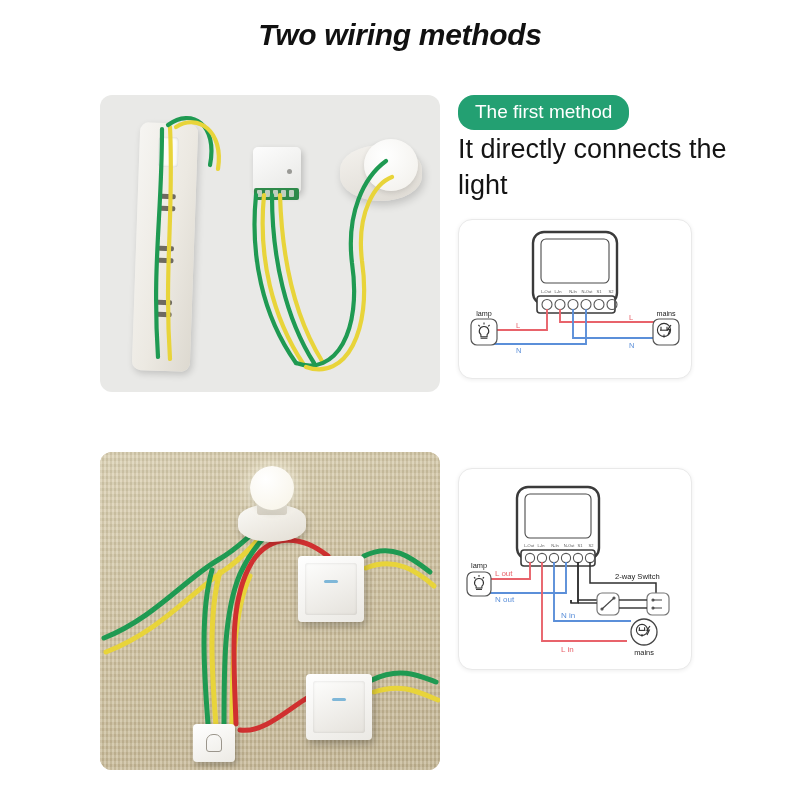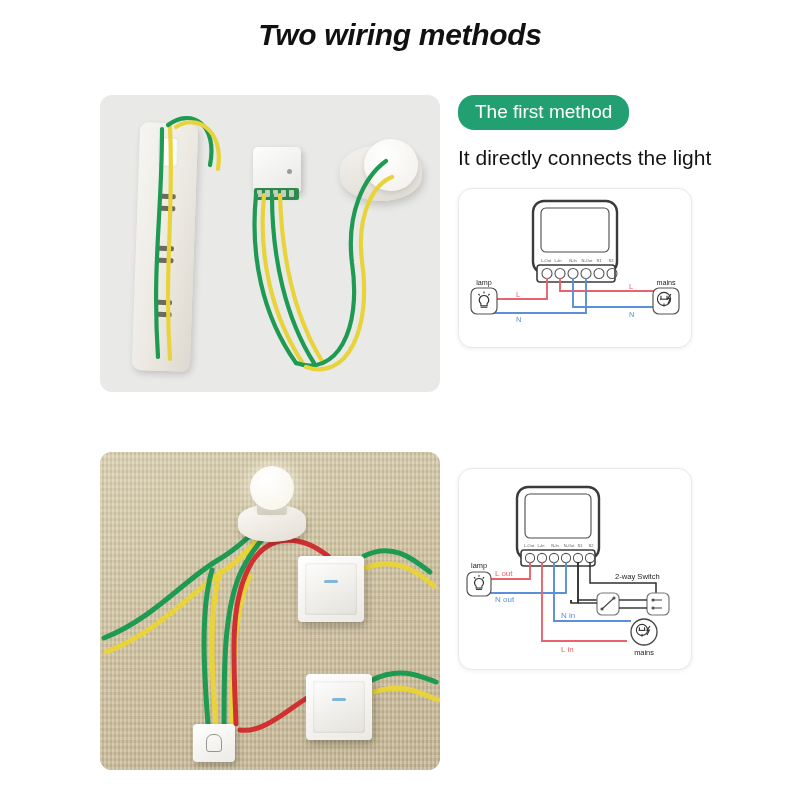--- a/index.html
+++ b/index.html
@@ -203,24 +203,24 @@
     display: inline-block;
     background: #23a072;
     color: #ffffff;
     font-size: 19px;
     line-height: 1;
     padding: 7px 17px 9px 17px;
     border-radius: 16px;
     white-space: nowrap;
   }
   .desc {
-    font-size: 21px;
+    font-size: 27px;
     color: #141414;
     line-height: 1.32;
-    margin-top: 14px;
+    margin-top: 2px;
     max-width: 300px;
   }
 
   
   .diagram-card {
     margin-top: 16px;
     background: #ffffff;
     border: 1px solid #e9e9e9;
     border-radius: 14px;
     box-shadow: 0 1px 4px rgba(0,0,0,.07);

